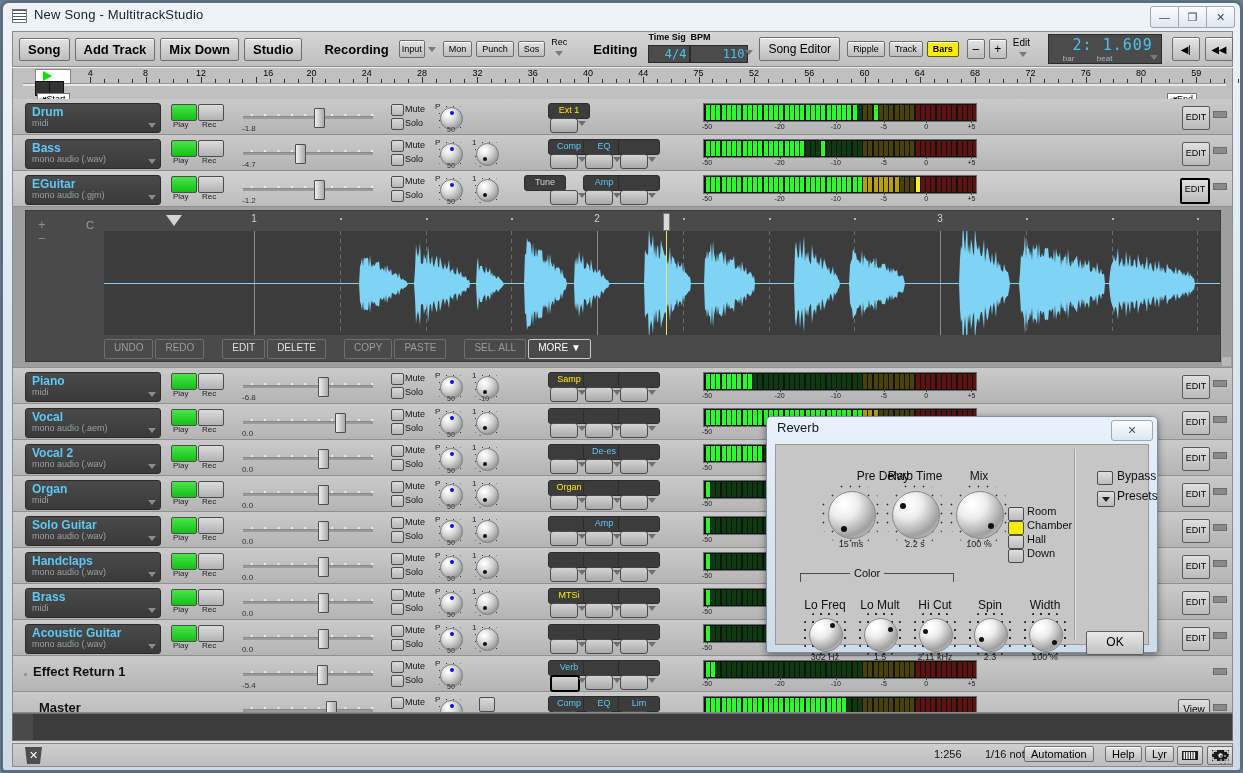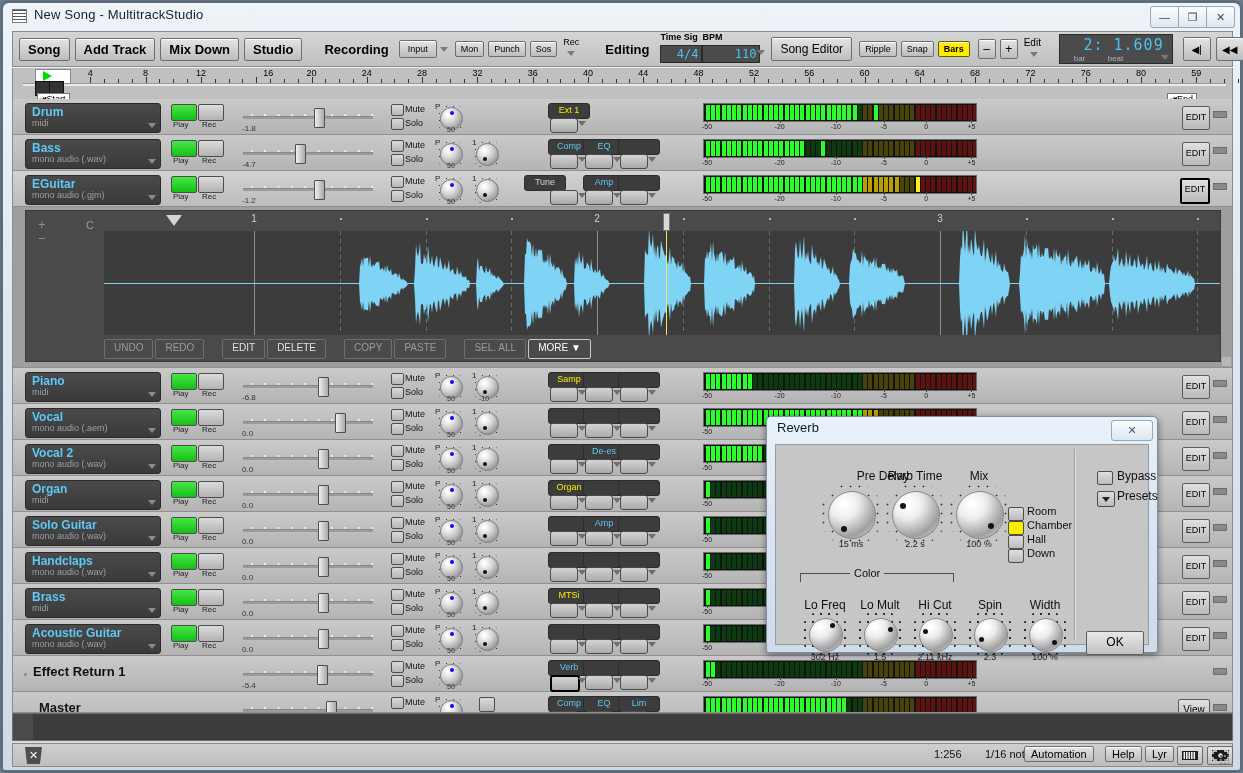--- a/index.html
+++ b/index.html
@@ -248,21 +248,21 @@
   <div class="toolbar">
     <div class="tgroup">
       <div class="btn big" style="margin-right:5px">Song</div>
       <div class="btn big" style="margin-right:5px">Add Track</div>
       <div class="btn big" style="margin-right:5px">Mix Down</div>
       <div class="btn big">Studio</div>
     </div>
     <div class="tsep"></div>
     <div class="tgroup">
       <div class="grouplabel">Recording</div>
-      <div class="btn sm" style="padding:3px 8px">Input</div>
+      <div class="btn sm" style="padding:3px 2px">Input</div>
       <div class="caret"></div>
       <div class="btn sm" style="margin-left:7px">Mon</div>
       <div class="btn sm" style="margin-left:4px">Punch</div>
       <div class="btn sm" style="margin-left:4px">Sos</div>
       <div style="position:relative;width:22px;height:32px;margin-left:4px;">
         <div style="position:absolute;left:2px;top:4px;font-size:9px;">Rec</div>
         <div class="caret" style="position:absolute;left:6px;top:18px;margin:0"></div>
       </div>
     </div>
     <div class="tsep"></div>
@@ -272,21 +272,21 @@
         <div class="minilbl" style="left:1px">Time Sig</div>
         <div class="lcd sig" style="position:absolute;left:1px;top:12px">4/4</div>
       </div>
       <div style="position:relative;height:32px;width:66px;">
         <div class="minilbl" style="left:3px">BPM</div>
         <div class="lcd bpm" style="position:absolute;left:3px;top:12px">110</div>
         <div class="caret" style="position:absolute;left:58px;top:17px;margin:0"></div>
       </div>
       <div class="btn" style="margin-left:6px;padding:4px 8px">Song Editor</div>
       <div class="btn sm" style="margin-left:7px">Ripple</div>
-      <div class="btn sm" style="margin-left:4px">Snap</div>
+      <div class="btn sm" style="margin-left:4px">Track</div>
       <div class="btn sm yellow" style="margin-left:4px">Bars</div>
       <div class="btn" style="margin-left:8px;width:16px;text-align:center;padding:2px 0">–</div>
       <div class="btn" style="margin-left:4px;width:16px;text-align:center;padding:2px 0">+</div>
       <div style="position:relative;width:24px;height:32px;margin-left:5px;">
         <div style="position:absolute;left:1px;top:4px;font-size:10px;">Edit</div>
         <div class="caret" style="position:absolute;left:7px;top:19px;margin:0"></div>
       </div>
     </div>
     <div class="tsep"></div>
     <div class="tgroup">
@@ -357,21 +357,21 @@
         <div class="ticklbl" style="left: 575px;">40</div>
         <div class="tick maj" style="left: 575px;"></div>
         <div class="tick" style="left: 588.8px;"></div>
         <div class="tick" style="left: 602.6px;"></div>
         <div class="tick" style="left: 616.4px;"></div>
         <div class="ticklbl" style="left: 630.3px;">44</div>
         <div class="tick maj" style="left: 630.3px;"></div>
         <div class="tick" style="left: 644.1px;"></div>
         <div class="tick" style="left: 657.9px;"></div>
         <div class="tick" style="left: 671.7px;"></div>
-        <div class="ticklbl" style="left: 685.6px;">48</div>
+        <div class="ticklbl" style="left: 685.6px;">75</div>
         <div class="tick maj" style="left: 685.6px;"></div>
         <div class="tick" style="left: 699.4px;"></div>
         <div class="tick" style="left: 713.2px;"></div>
         <div class="tick" style="left: 727px;"></div>
         <div class="ticklbl" style="left: 740.9px;">52</div>
         <div class="tick maj" style="left: 740.9px;"></div>
         <div class="tick" style="left: 754.7px;"></div>
         <div class="tick" style="left: 768.5px;"></div>
         <div class="tick" style="left: 782.3px;"></div>
         <div class="ticklbl" style="left: 796.2px;">56</div>

